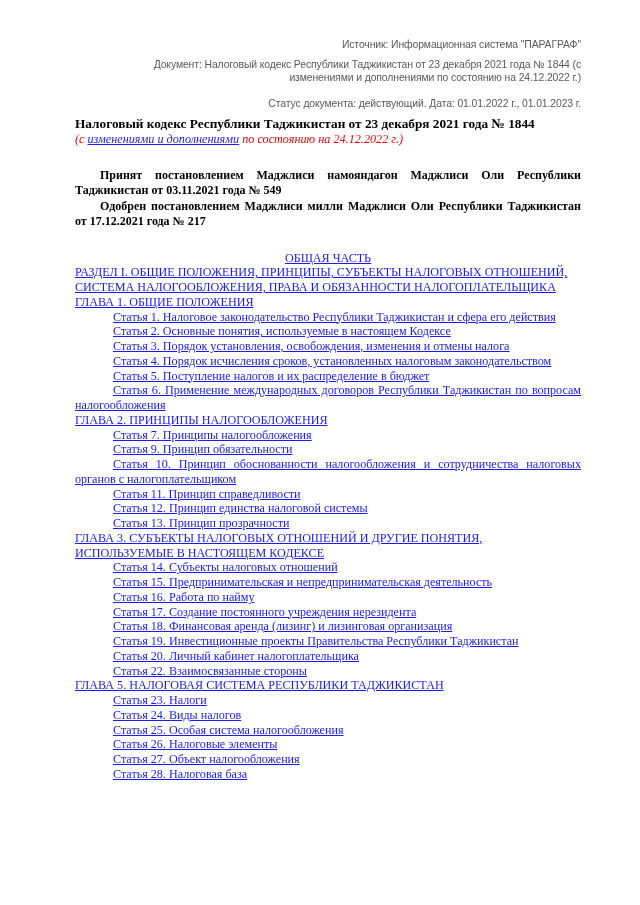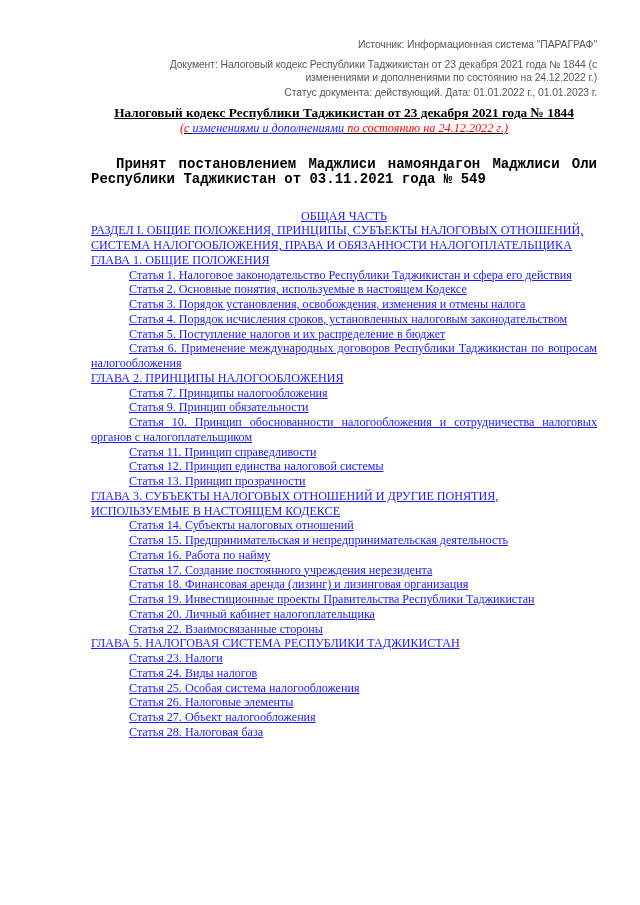--- a/index.html
+++ b/index.html
@@ -8,60 +8,58 @@
       background: #ffffff;
     }
     body {
       width: 640px;
       height: 905px;
       position: relative;
       overflow: hidden;
     }
     .page {
       position: absolute;
-      left: 91px;
+      left: 75px;
       top: 38px;
       width: 506px;
     }
     .meta {
       font-family: "Liberation Sans", sans-serif;
       font-size: 10.4px;
       color: #595959;
       text-align: right;
       line-height: 13.5px;
       letter-spacing: -0.1px;
     }
     .meta .line { margin-bottom: 6px; }
-    .meta .line.wrap { margin-bottom: 1px; }
+    .meta .line.wrap { margin-bottom: 12px; }
     .title-block {
       font-family: "Liberation Serif", serif;
-      text-align: center;
       margin-top: 3px;
-      text-decoration: underline;
     }
     .doc-title {
       font-weight: bold;
       font-size: 13.3px;
       color: #000;
       line-height: 16px;
     }
     .doc-subtitle {
       font-style: italic;
       font-size: 12.2px;
       color: #ff0000;
       line-height: 14.5px;
     }
     .doc-subtitle a {
       color: #2020ff;
       text-decoration: underline;
     }
     .adoption {
-      font-family: Liberation Mono, monospace;
+      font-family: Liberation Serif, serif;
       font-weight: bold;
-      font-size: 14px;
+      font-size: 12px;
       color: #000;
       line-height: 15.5px;
       text-align: justify;
       margin-top: 21px;
     }
     .adoption p {
       margin: 0;
       text-indent: 25px;
       text-align: justify;
     }
@@ -101,20 +99,21 @@
 
   <div class="title-block">
     <div class="doc-title">Налоговый кодекс Республики Таджикистан от 23 декабря 2021 года № 1844</div>
     <div class="doc-subtitle">
       <span>(с </span><a>изменениями и дополнениями</a><span> по состоянию на 24.12.2022 г.)</span>
     </div>
   </div>
 
   <div class="adoption">
     <p>Принят постановлением Маджлиси намояндагон Маджлиси Оли Республики Таджикистан от 03.11.2021 года № 549</p>
+    <p>Одобрен постановлением Маджлиси милли Маджлиси Оли Республики Таджикистан от 17.12.2021 года № 217</p>
   </div>
 
   <div class="toc">
     <a class="center">ОБЩАЯ ЧАСТЬ</a>
     <a class="short">РАЗДЕЛ I. ОБЩИЕ ПОЛОЖЕНИЯ, ПРИНЦИПЫ, СУБЪЕКТЫ НАЛОГОВЫХ ОТНОШЕНИЙ, СИСТЕМА НАЛОГООБЛОЖЕНИЯ, ПРАВА И ОБЯЗАННОСТИ НАЛОГОПЛАТЕЛЬЩИКА</a>
 
     <a class="short">ГЛАВА 1. ОБЩИЕ ПОЛОЖЕНИЯ</a>
     <a class="article">Статья 1. Налоговое законодательство Республики Таджикистан и сфера его действия</a>
     <a class="article short">Статья 2. Основные понятия, используемые в настоящем Кодексе</a>
     <a class="article short">Статья 3. Порядок установления, освобождения, изменения и отмены налога</a>

